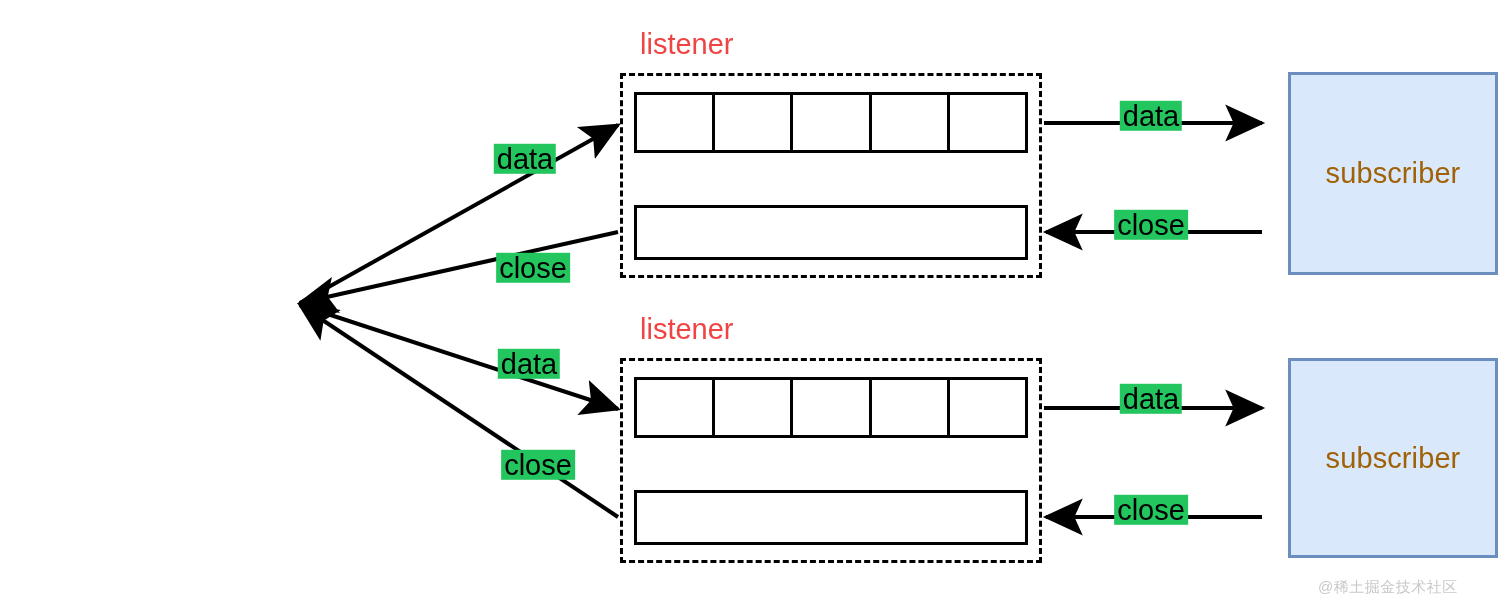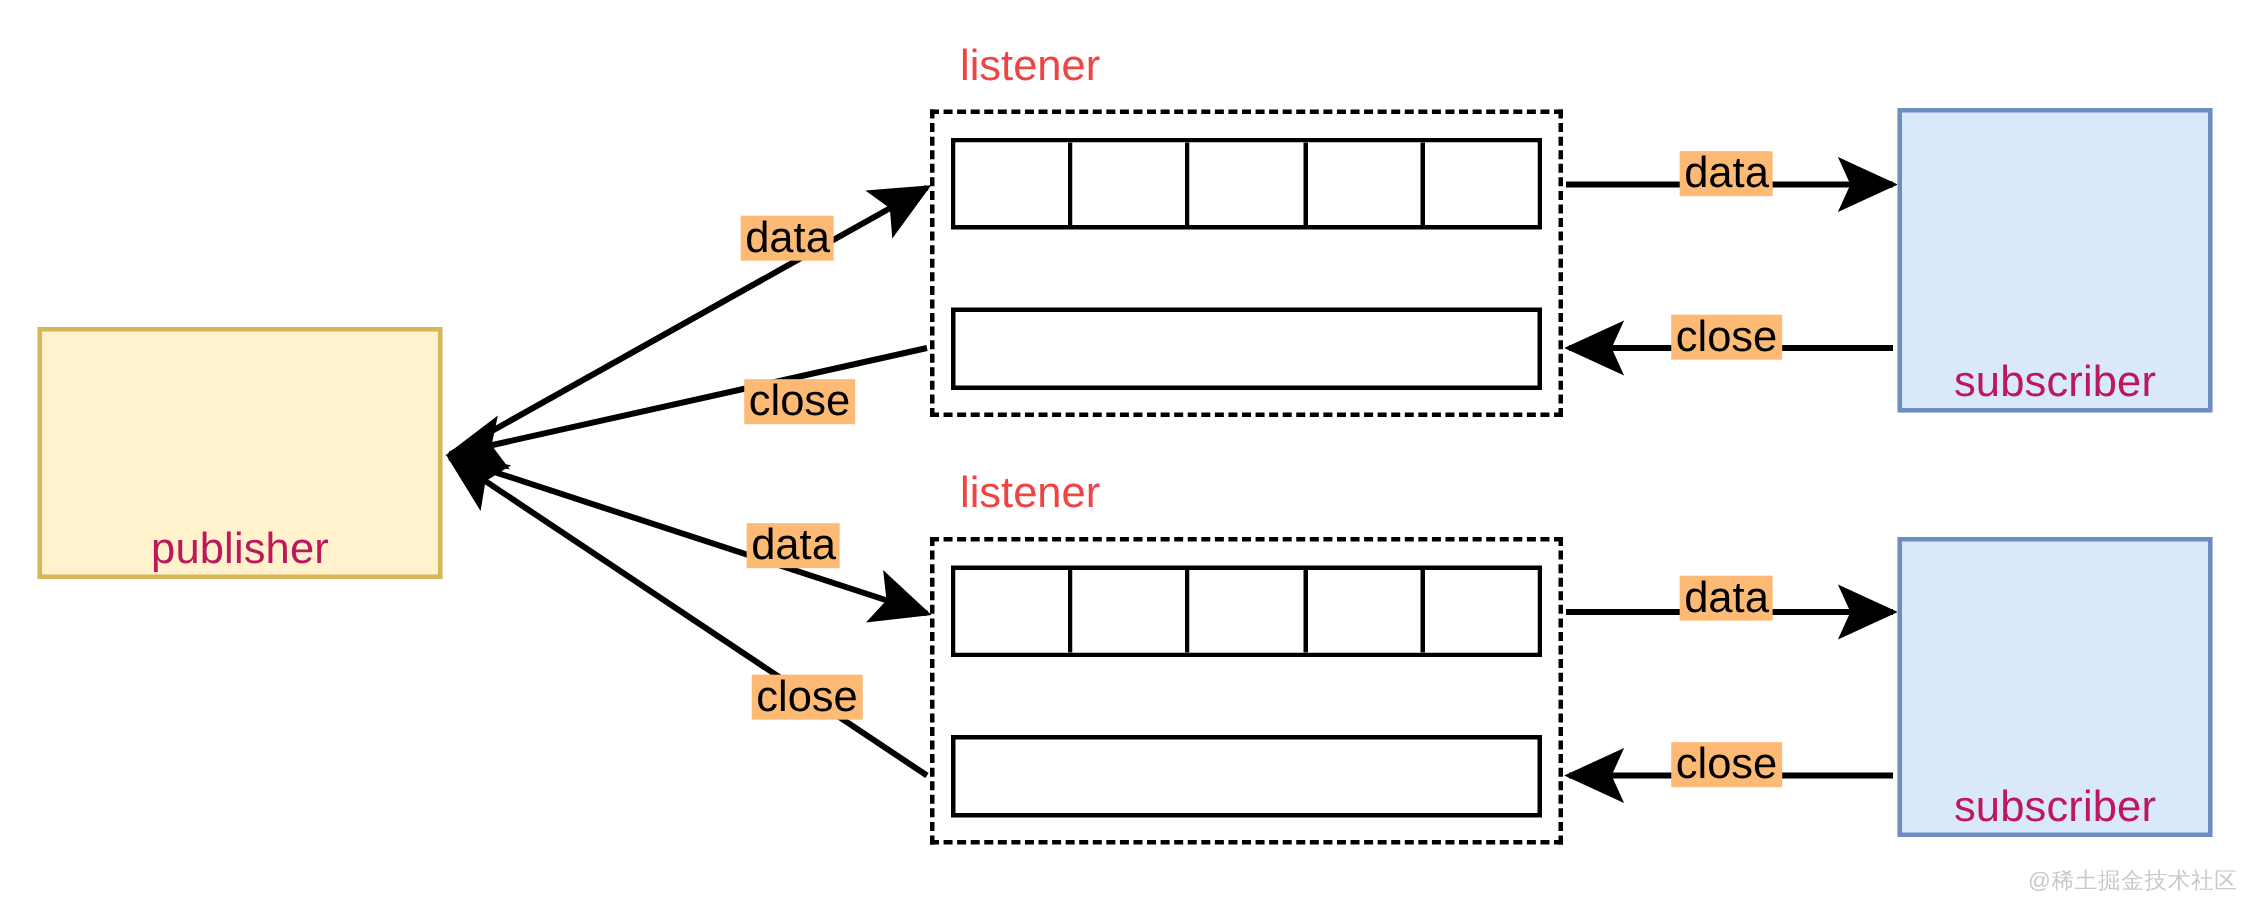--- a/index.html
+++ b/index.html
@@ -22,25 +22,26 @@
     left: 0;
     top: 0;
     width: 1512px;
     height: 610px;
   }
 
   .node {
     position: absolute;
     box-sizing: border-box;
     display: flex;
-    align-items: flex-end;
+    align-items: center;
     justify-content: center;
     font-size: 29px;
-    color: #be185d;
+    color: #a16207;
     letter-spacing: 0.1px;
+    margin-left: 23px;
   }
 
   .publisher-box {
     background: #fff2cc;
     border: 3px solid #d6b656;
   }
   .subscriber-box {
     background: #dae8fc;
     border: 3px solid #6c8ebf;
   }
@@ -71,21 +72,21 @@
     background: #ffffff;
   }
   .buffer-cell:last-child {
     border-right: none;
   }
 
   .edge-label {
     position: absolute;
     font-size: 29px;
     color: #000000;
-    background: #fdba74;
+    background: #22c55e;
     padding: 0 3px;
     white-space: nowrap;
     transform: translate(-50%, -50%);
     line-height: 1.05;
   }
 
   .watermark {
     position: absolute;
     font-size: 15px;
     color: #c9c9c9;
@@ -115,23 +116,20 @@
 
     <path d="M 1044 123 L 1262 123" fill="none" stroke="#000000" stroke-width="4" marker-end="url(#ah)"></path>
 
     <path d="M 1262 232 L 1046 232" fill="none" stroke="#000000" stroke-width="4" marker-end="url(#ah)"></path>
 
     <path d="M 1044 408 L 1262 408" fill="none" stroke="#000000" stroke-width="4" marker-end="url(#ah)"></path>
 
     <path d="M 1262 517 L 1046 517" fill="none" stroke="#000000" stroke-width="4" marker-end="url(#ah)"></path>
   </svg>
 
-  <div class="node publisher-box" style="left:25px; top:218px; width:270px; height:168px;">
-    <span>publisher</span>
-  </div>
 
   <div class="listener-label" style="left:640px; top:28px;">listener</div>
   <div class="listener-group" style="left:620px; top:73px; width:422px; height:205px;">
     <div class="buffer-row" style="left:11px; top:16px; width:394px; height:61px;">
       <div class="buffer-cell"></div>
       <div class="buffer-cell"></div>
       <div class="buffer-cell"></div>
       <div class="buffer-cell"></div>
       <div class="buffer-cell"></div>
     </div>
@@ -160,15 +158,15 @@
   <div class="edge-label" style="left:525px; top:159px;">data</div>
   <div class="edge-label" style="left:533px; top:268px;">close</div>
   <div class="edge-label" style="left:529px; top:364px;">data</div>
   <div class="edge-label" style="left:538px; top:465px;">close</div>
 
   <div class="edge-label" style="left:1151px; top:116px;">data</div>
   <div class="edge-label" style="left:1151px; top:225px;">close</div>
   <div class="edge-label" style="left:1151px; top:399px;">data</div>
   <div class="edge-label" style="left:1151px; top:510px;">close</div>
 
-  <div class="watermark" style="left:1352px; top:578px;">@稀土掘金技术社区</div>
+  <div class="watermark" style="left:1318px; top:578px;">@稀土掘金技术社区</div>
 
 </div>
 
 </body></html>

